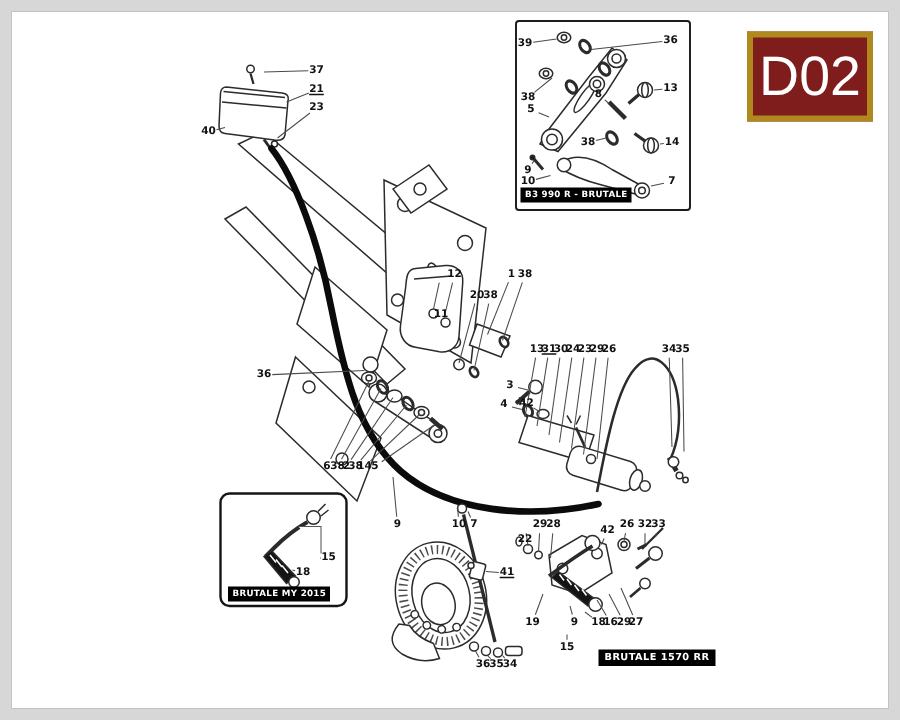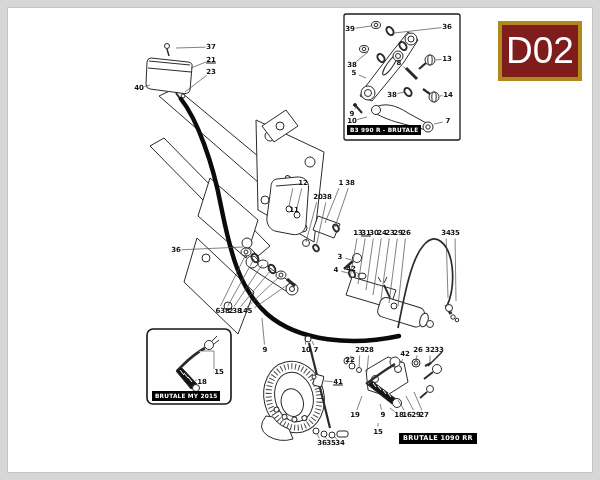--- a/index.html
+++ b/index.html
@@ -339,16 +339,16 @@
       <div class="callout" style="left: 448px; top: 95px;">14</div>
       <div class="callout" style="left: 352px; top: 114px;">9</div>
       <div class="callout" style="left: 352px; top: 121px;">10</div>
       <div class="callout" style="left: 448px; top: 121px;">7</div>
       <div class="callout" style="left: 219px; top: 372px;">15</div>
       <div class="callout" style="left: 202px; top: 382px;">18</div>
     </div>
 
   <div class="plate" id="label-tr">B3 990 R - BRUTALE</div>
   <div class="plate" id="label-bl">BRUTALE MY 2015</div>
-  <div class="plate" id="label-br">BRUTALE 1090 RR</div>
+  <div class="plate" id="label-br">BRUTALE 1570 RR</div>
 
   <div class="badge">D02</div>
 </div>
 
 </body></html>

